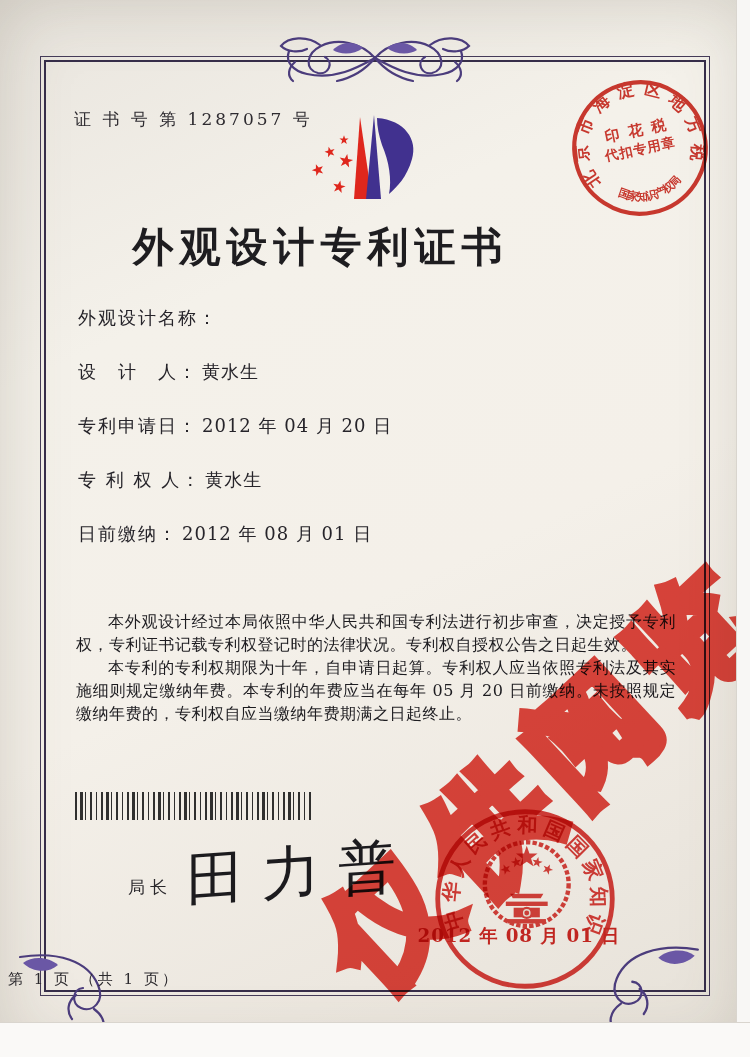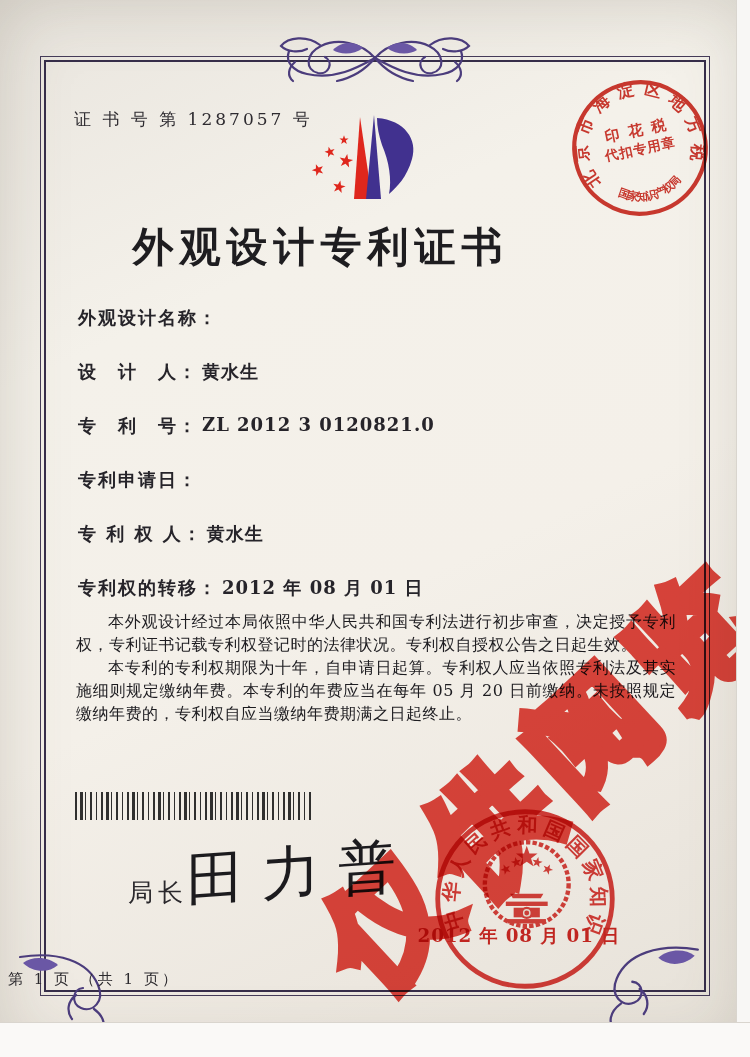--- a/index.html
+++ b/index.html
@@ -30,39 +30,39 @@
     color:#2e2b30;z-index:3;}
 
   .logo{position:absolute;left:292px;top:110px;width:165px;height:108px;z-index:3;}
 
   .tax-stamp{position:absolute;left:566px;top:74px;width:148px;height:148px;
     transform:rotate(-12deg);opacity:.92;mix-blend-mode:multiply;z-index:4;}
 
   .title{position:absolute;left:0;top:220px;width:641px;text-align:center;
     font-size:41px;font-weight:700;letter-spacing:6px;color:#1e1d20;z-index:3;}
 
-  .fields{position:absolute;left:78px;top:306px;width:580px;z-index:3;font-weight:bold;}
+  .fields{position:absolute;left:78px;top:306px;width:580px;z-index:3;}
   .field-row{height:54px;display:flex;align-items:flex-start;
     font-size:18px;color:#26242a;}
   .field-label{letter-spacing:2px;white-space:pre;}
   .field-value{letter-spacing:1px;margin-left:4px;white-space:pre;}
 
   .body-text{position:absolute;left:76px;top:610px;width:600px;z-index:3;
     font-size:16px;line-height:23px;color:#1d1c20;letter-spacing:.5px;text-align:justify;}
   .body-text p{margin:0;text-indent:2em;}
 
   .barcode{position:absolute;left:75px;top:792px;width:237px;height:28px;z-index:3;opacity:.88;
     background-image:repeating-linear-gradient(90deg,
       #161616 0 2px,transparent 2px 5px,
       #161616 5px 8px,transparent 8px 10px,
       #161616 10px 11px,transparent 11px 15px,
       #161616 15px 17px,transparent 17px 21px,
       #161616 21px 22px,transparent 22px 26px);}
 
-  .sig-label{position:absolute;left:128px;top:876px;font-size:25px;letter-spacing:5px;
+  .sig-label{position:absolute;left:128px;top:876px;font-size:17px;letter-spacing:5px;
     color:#2a282c;z-index:3;}
   .sig-name{position:absolute;left:186px;top:834px;font-size:58px;letter-spacing:18px;
     color:#1c1b1e;transform:rotate(-4deg) skewX(-4deg);z-index:3;font-weight:400;}
 
   .seal{position:absolute;left:429px;top:803px;width:192px;height:192px;
     mix-blend-mode:multiply;opacity:.95;z-index:5;overflow:visible;}
 
   .footer{position:absolute;left:0;top:970px;width:750px;
     font-size:15px;letter-spacing:3px;color:#2c2a2e;z-index:3;margin-left:8px;}
 
@@ -150,32 +150,29 @@
 
 <div class="fields">
   <div class="field-row">
     <span class="field-label">外观设计名称：</span>
   </div>
   <div class="field-row">
     <span class="field-label">设　计　人：</span>
     <span class="field-value">黄水生</span>
   </div>
   <div class="field-row">
-    <span class="field-label">专　利　号：</span>
-    <span class="field-value">ZL 2012 3 0120821.0</span>
-  </div>
-  <div class="field-row">
     <span class="field-label">专利申请日：</span>
+    <span class="field-value">2012 年 04 月 20 日</span>
   </div>
   <div class="field-row">
     <span class="field-label">专 利 权 人：</span>
     <span class="field-value">黄水生</span>
   </div>
   <div class="field-row">
-    <span class="field-label">专利权的转移：</span>
+    <span class="field-label">日前缴纳：</span>
     <span class="field-value">2012 年 08 月 01 日</span>
   </div>
 </div>
 
 <div class="body-text">
   <p>本外观设计经过本局依照中华人民共和国专利法进行初步审查，决定授予专利权，专利证书记载专利权登记时的法律状况。专利权自授权公告之日起生效。</p>
   <p>本专利的专利权期限为十年，自申请日起算。专利权人应当依照专利法及其实施细则规定缴纳年费。本专利的年费应当在每年 05 月 20 日前缴纳。未按照规定缴纳年费的，专利权自应当缴纳年费期满之日起终止。</p>
 </div>
 
 <div class="barcode"></div>

